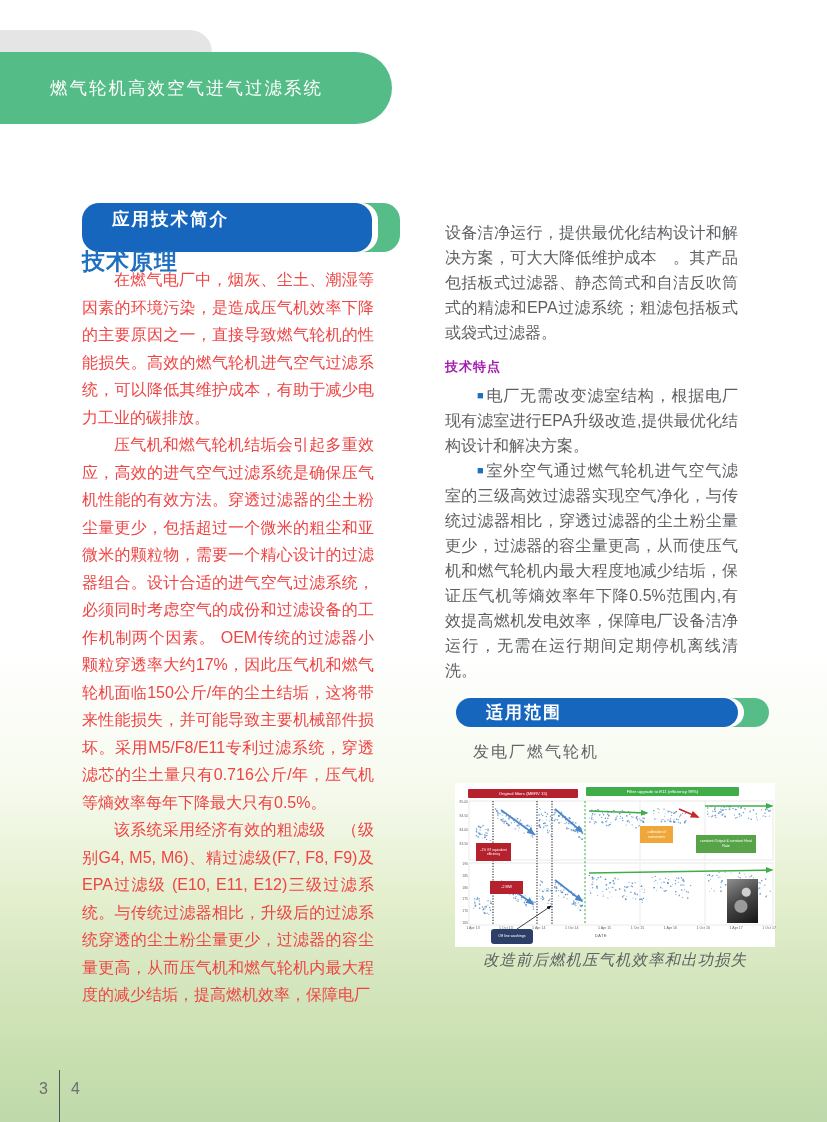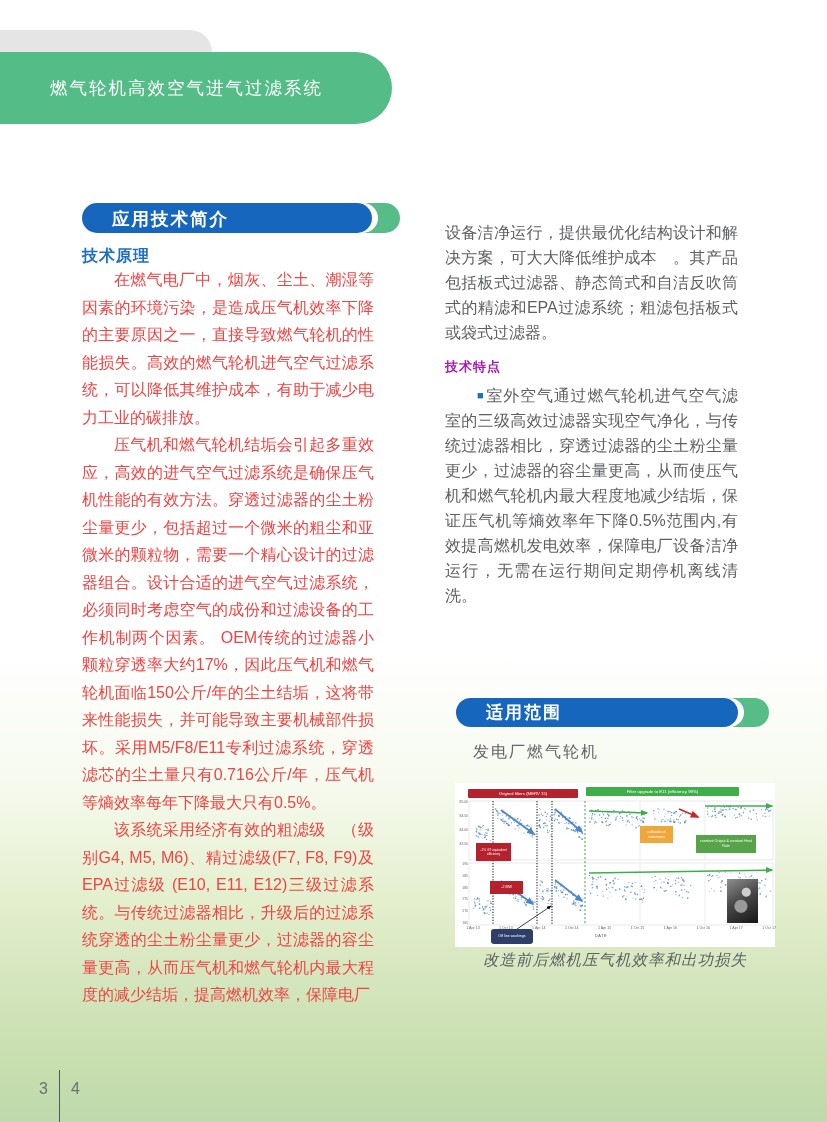--- a/index.html
+++ b/index.html
@@ -7,31 +7,31 @@
     width:827px;height:1122px;position:relative;overflow:hidden;
     font-family:"Liberation Sans","DejaVu Sans",sans-serif;
     background:linear-gradient(180deg,#ffffff 0%,#ffffff 58%,#f6faee 70%,#e4efce 80%,#d3e5bc 88%,#c7deae 95%,#bfd9ac 100%);
   }
   .page{position:absolute;inset:0;}
   
   .gray-pill{position:absolute;left:-30px;top:30px;width:242px;height:44px;border-radius:22px;background:#e4e5e4;}
   .green-pill{position:absolute;left:-40px;top:52px;width:432px;height:72px;border-radius:36px;background:#54bc86;
     color:#fff;font-size:17.5px;letter-spacing:2px;line-height:72px;padding-left:90px;box-sizing:border-box;}
   
-  .bar{position:absolute;height:30px;}
+  .bar{position:absolute;height:49px;}
   .bar .cap{position:absolute;right:0;top:0;bottom:0;width:78px;background:#57bd88;border-radius:17px;}
   .bar .bluepill{position:absolute;left:0;top:0;bottom:0;background:#1766be;border-radius:17px;box-shadow:6px 0 0 #ffffff;}
   .bar .lbl{position:relative;color:#fff;font-weight:bold;font-size:17.5px;letter-spacing:2px;line-height:33px;padding-left:30px;}
   #bar-intro{left:82px;top:203px;width:318px;}
   #bar-intro .bluepill{width:290px;}
   #bar-scope{left:456px;top:698px;width:313px;height:29px;}
   #bar-scope .bluepill{width:282px;}
   #bar-scope .lbl{line-height:29px;font-size:17px;}
   
-  .subhead{position:absolute;color:#1e6fbf;font-weight:bold;font-size:16px;letter-spacing:1px;}
+  .subhead{position:absolute;color:#1e6fbf;font-weight:bold;font-size:23px;letter-spacing:1px;}
   #col-left{position:absolute;left:82px;top:266px;width:292px;}
   #col-right{position:absolute;left:445px;top:220px;width:293px;}
   .para{margin:0;font-size:16px;line-height:27.5px;color:#ef4444;text-align:justify;text-indent:2em;}
   .para-r{margin:0;font-size:16px;line-height:25px;color:#5d5f62;text-align:justify;}
   .indent{text-indent:2em;}
   .features-head{margin:13px 0 7px 0;color:#a21caf;font-weight:bold;font-size:13px;letter-spacing:1px;}
   .sq{color:#1e6fbf;font-size:11px;vertical-align:2px;margin-right:2px;}
   #app-item{position:absolute;left:473px;top:742px;font-size:16px;color:#63656a;letter-spacing:2px;}
   
   #chart{position:absolute;left:455px;top:783px;width:320px;height:164px;background:#ffffff;}
@@ -76,20 +76,21 @@
 
   <div id="col-left">
     <p class="para">在燃气电厂中，烟灰、尘土、潮湿等因素的环境污染，是造成压气机效率下降的主要原因之一，直接导致燃气轮机的性能损失。高效的燃气轮机进气空气过滤系统，可以降低其维护成本，有助于减少电力工业的碳排放。</p>
     <p class="para">压气机和燃气轮机结垢会引起多重效应，高效的进气空气过滤系统是确保压气机性能的有效方法。穿透过滤器的尘土粉尘量更少，包括超过一个微米的粗尘和亚微米的颗粒物，需要一个精心设计的过滤器组合。设计合适的进气空气过滤系统，必须同时考虑空气的成份和过滤设备的工作机制两个因素。 OEM传统的过滤器小颗粒穿透率大约17%，因此压气机和燃气轮机面临150公斤/年的尘土结垢，这将带来性能损失，并可能导致主要机械部件损坏。采用M5/F8/E11专利过滤系统，穿透滤芯的尘土量只有0.716公斤/年，压气机等熵效率每年下降最大只有0.5%。</p>
     <p class="para">该系统采用经济有效的粗滤级　（级别G4, M5, M6)、精过滤级(F7, F8, F9)及EPA过滤级 (E10, E11, E12)三级过滤系统。与传统过滤器相比，升级后的过滤系统穿透的尘土粉尘量更少，过滤器的容尘量更高，从而压气机和燃气轮机内最大程度的减少结垢，提高燃机效率，保障电厂</p>
   </div>
 
   <div id="col-right">
     <p class="para-r">设备洁净运行，提供最优化结构设计和解决方案，可大大降低维护成本　。其产品包括板式过滤器、静态筒式和自洁反吹筒式的精滤和EPA过滤系统；粗滤包括板式或袋式过滤器。</p>
     <div class="features-head">技术特点</div>
+    <p class="para-r indent"><span class="sq">■</span><span>电厂无需改变滤室结构，根据电厂现有滤室进行EPA升级改造,提供最优化结构设计和解决方案。</span></p>
     <p class="para-r indent"><span class="sq">■</span><span>室外空气通过燃气轮机进气空气滤室的三级高效过滤器实现空气净化，与传统过滤器相比，穿透过滤器的尘土粉尘量更少，过滤器的容尘量更高，从而使压气机和燃气轮机内最大程度地减少结垢，保证压气机等熵效率年下降0.5%范围内,有效提高燃机发电效率，保障电厂设备洁净运行，无需在运行期间定期停机离线清洗。</span></p>
   </div>
 
   <div class="bar" id="bar-scope">
     <div class="cap"></div>
     <div class="bluepill"></div>
     <div class="lbl">适用范围</div>
   </div>
 
   <div id="app-item">发电厂燃气轮机</div>

